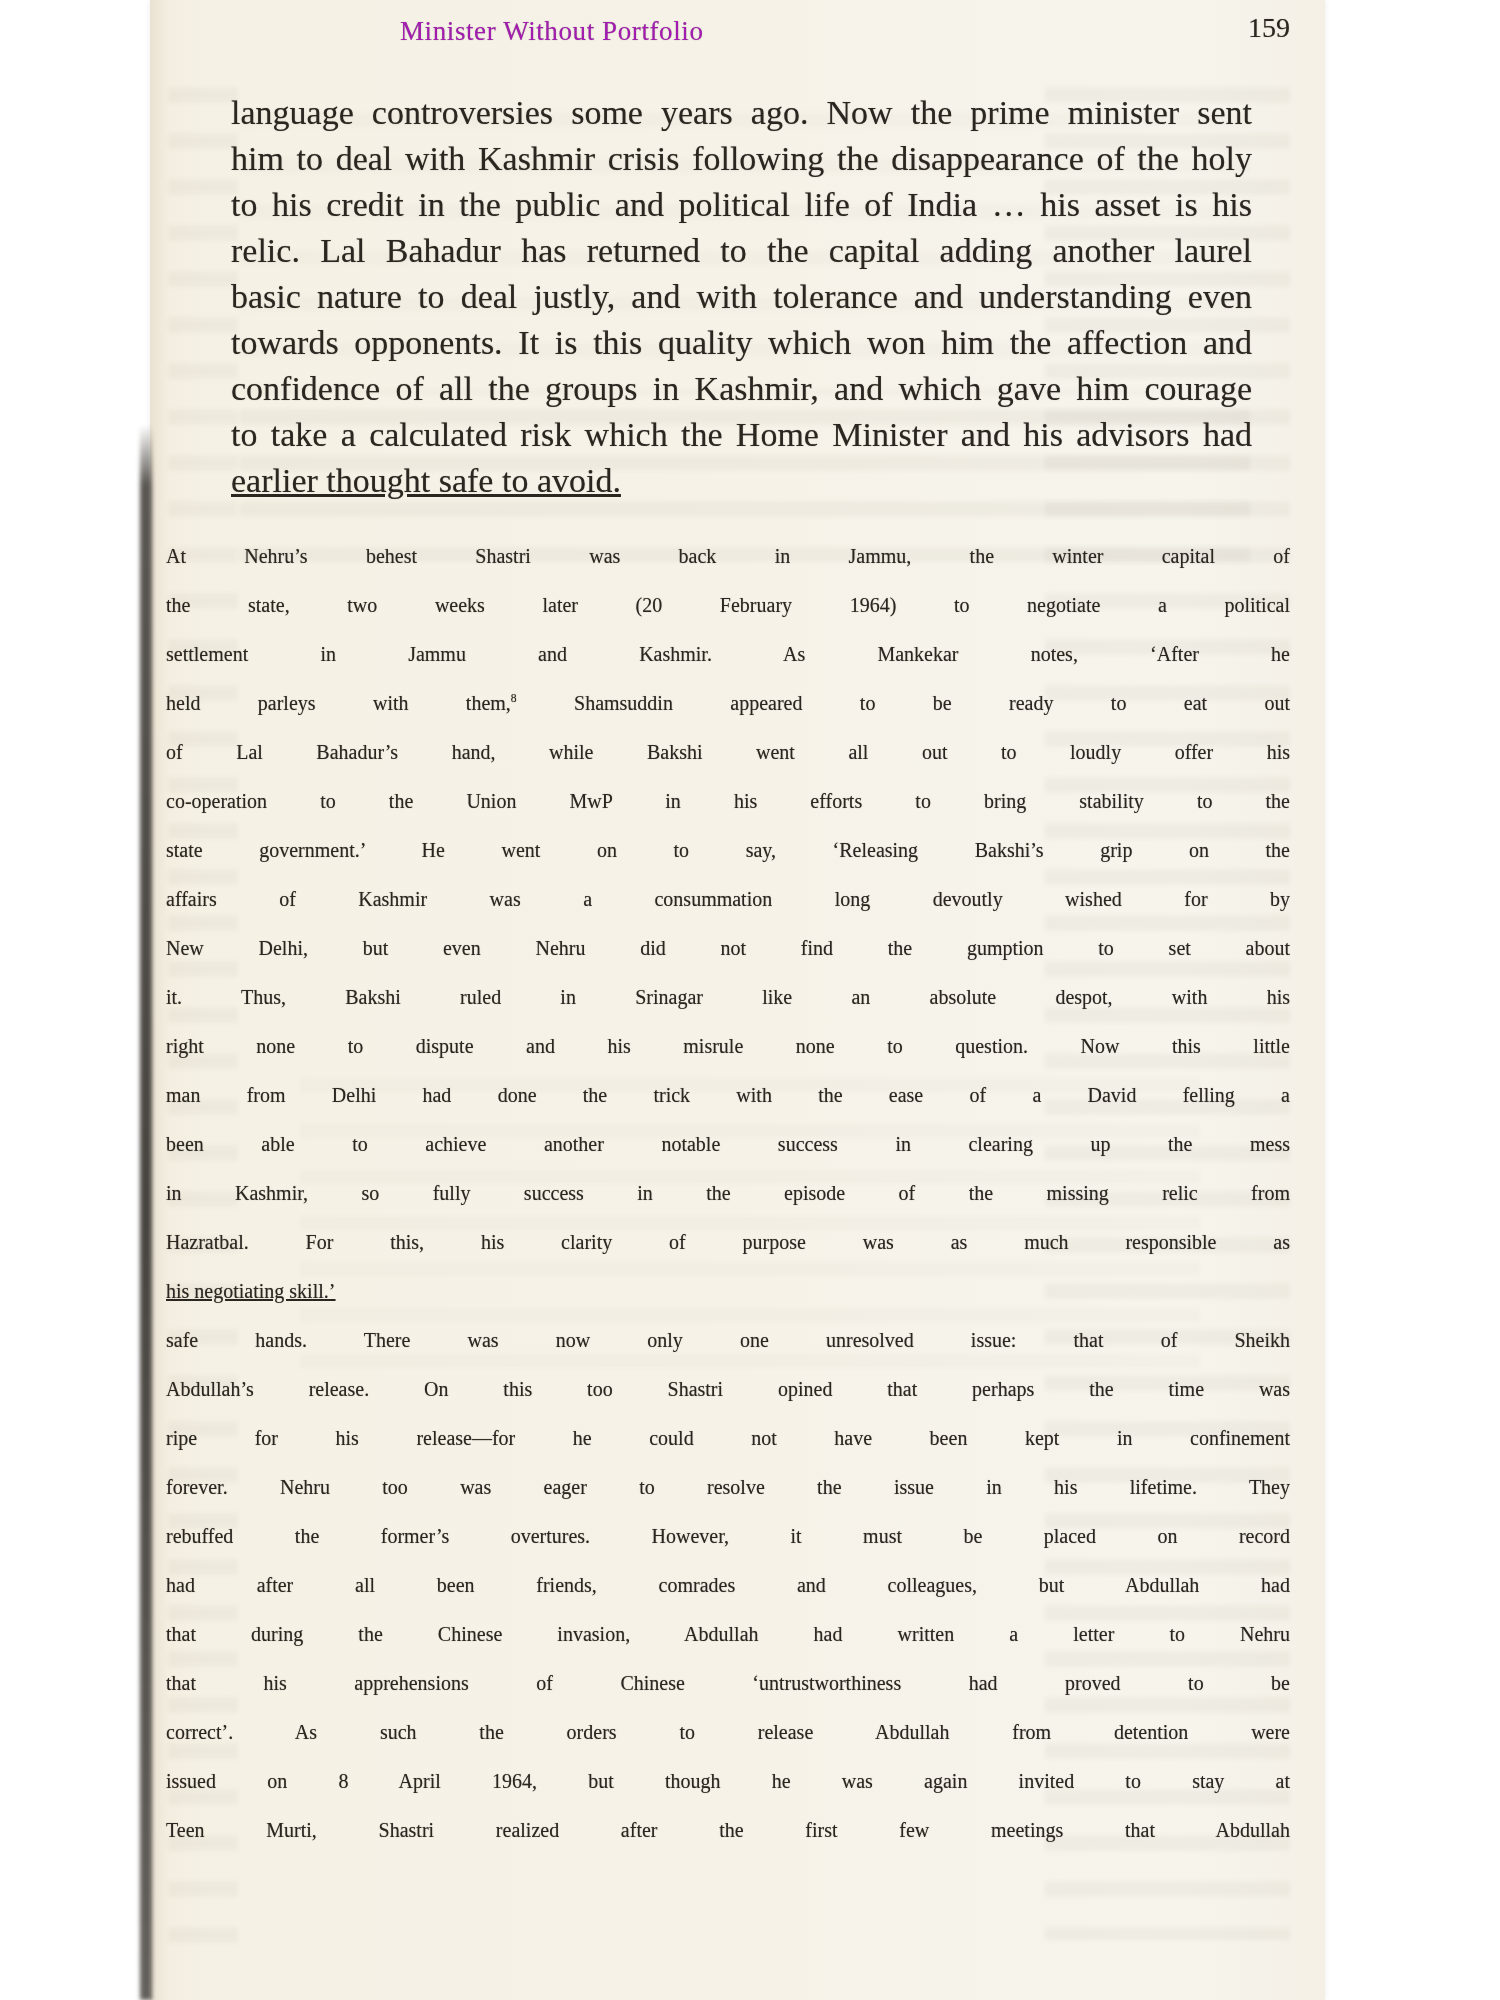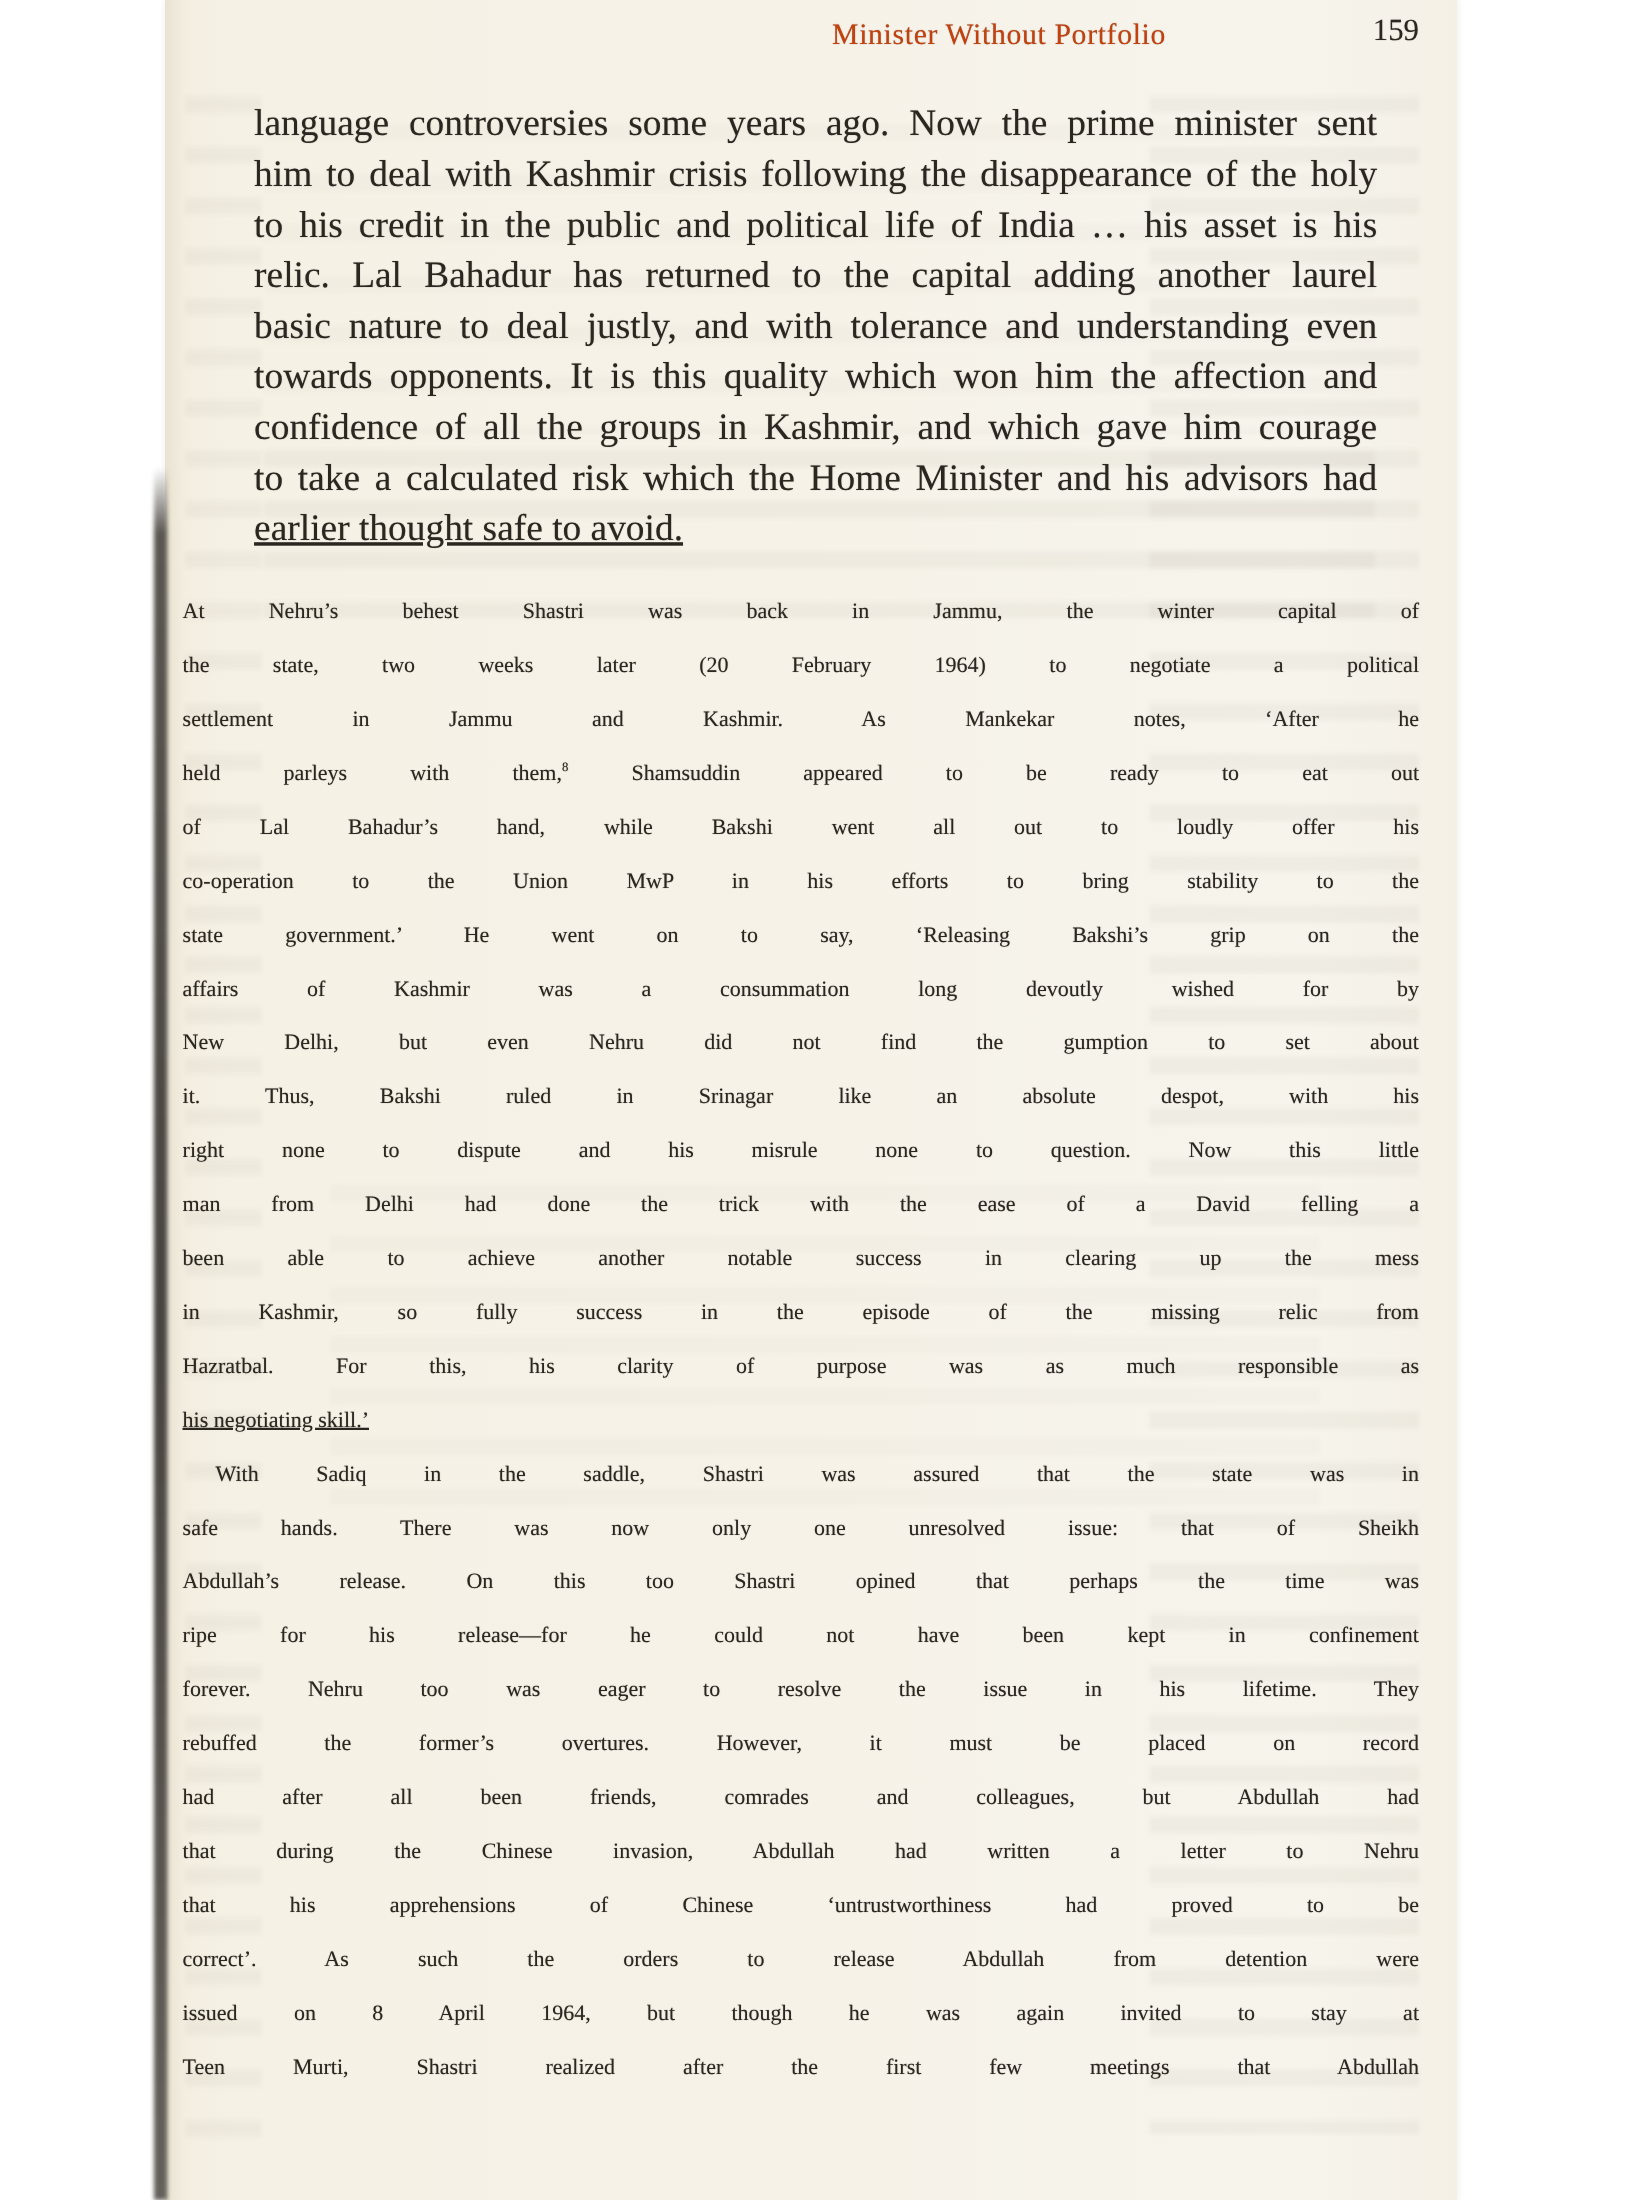--- a/index.html
+++ b/index.html
@@ -31,22 +31,22 @@
     filter:blur(2px);
   }
   .g1{left:1045px;top:70px;width:245px;height:1870px;opacity:.10;}
   .g2{left:168px;top:70px;width:70px;height:1880px;opacity:.09;}
   .g3{left:240px;top:392px;width:1010px;height:170px;opacity:.10;}
   .g4{left:240px;top:95px;width:1010px;height:300px;opacity:.05;}
   .g5{left:300px;top:1060px;width:900px;height:330px;opacity:.05;}
 
   .ink{color:#2b2620;text-shadow:0 0 1px rgba(43,38,32,.45);}
   .hdr-title{
-    position:absolute;top:16px;left:400px;width:660px;text-align:right;
-    font-size:27px;letter-spacing:.6px;color:#c2410c;
+    position:absolute;top:16px;left:400px;width:660px;text-align:left;
+    font-size:27px;letter-spacing:.6px;color:#a21caf;
   }
   .hdr-num{
     position:absolute;top:12px;left:1140px;width:150px;text-align:right;
     font-size:28px;color:#2b2620;
   }
   .quote{
     position:absolute;left:231px;top:90px;width:1021px;
     font-size:34px;line-height:46px;
   }
   .bodytext{
@@ -101,21 +101,20 @@
         <div class="line">New Delhi, but even Nehru did not find the gumption to set about</div>
         <div class="line">it. Thus, Bakshi ruled in Srinagar like an absolute despot, with his</div>
         <div class="line">right none to dispute and his misrule none to question. Now this little</div>
         <div class="line">man from Delhi had done the trick with the ease of a David felling a</div>
         <div class="line">been able to achieve another notable success in clearing up the mess</div>
         <div class="line">in Kashmir, so fully success in the episode of the missing relic from</div>
         <div class="line">Hazratbal. For this, his clarity of purpose was as much responsible as</div>
         <div class="line ragged">his negotiating skill.’</div>
       </div>
     <div class="para">
-        <div class="line indent">With Sadiq in the saddle, Shastri was assured that the state was in</div>
         <div class="line">safe hands. There was now only one unresolved issue: that of Sheikh</div>
         <div class="line">Abdullah’s release. On this too Shastri opined that perhaps the time was</div>
         <div class="line">ripe for his release—for he could not have been kept in confinement</div>
         <div class="line">forever. Nehru too was eager to resolve the issue in his lifetime. They</div>
         <div class="line">rebuffed the former’s overtures. However, it must be placed on record</div>
         <div class="line">had after all been friends, comrades and colleagues, but Abdullah had</div>
         <div class="line">that during the Chinese invasion, Abdullah had written a letter to Nehru</div>
         <div class="line">that his apprehensions of Chinese ‘untrustworthiness had proved to be</div>
         <div class="line">correct’. As such the orders to release Abdullah from detention were</div>
         <div class="line">issued on 8 April 1964, but though he was again invited to stay at</div>

